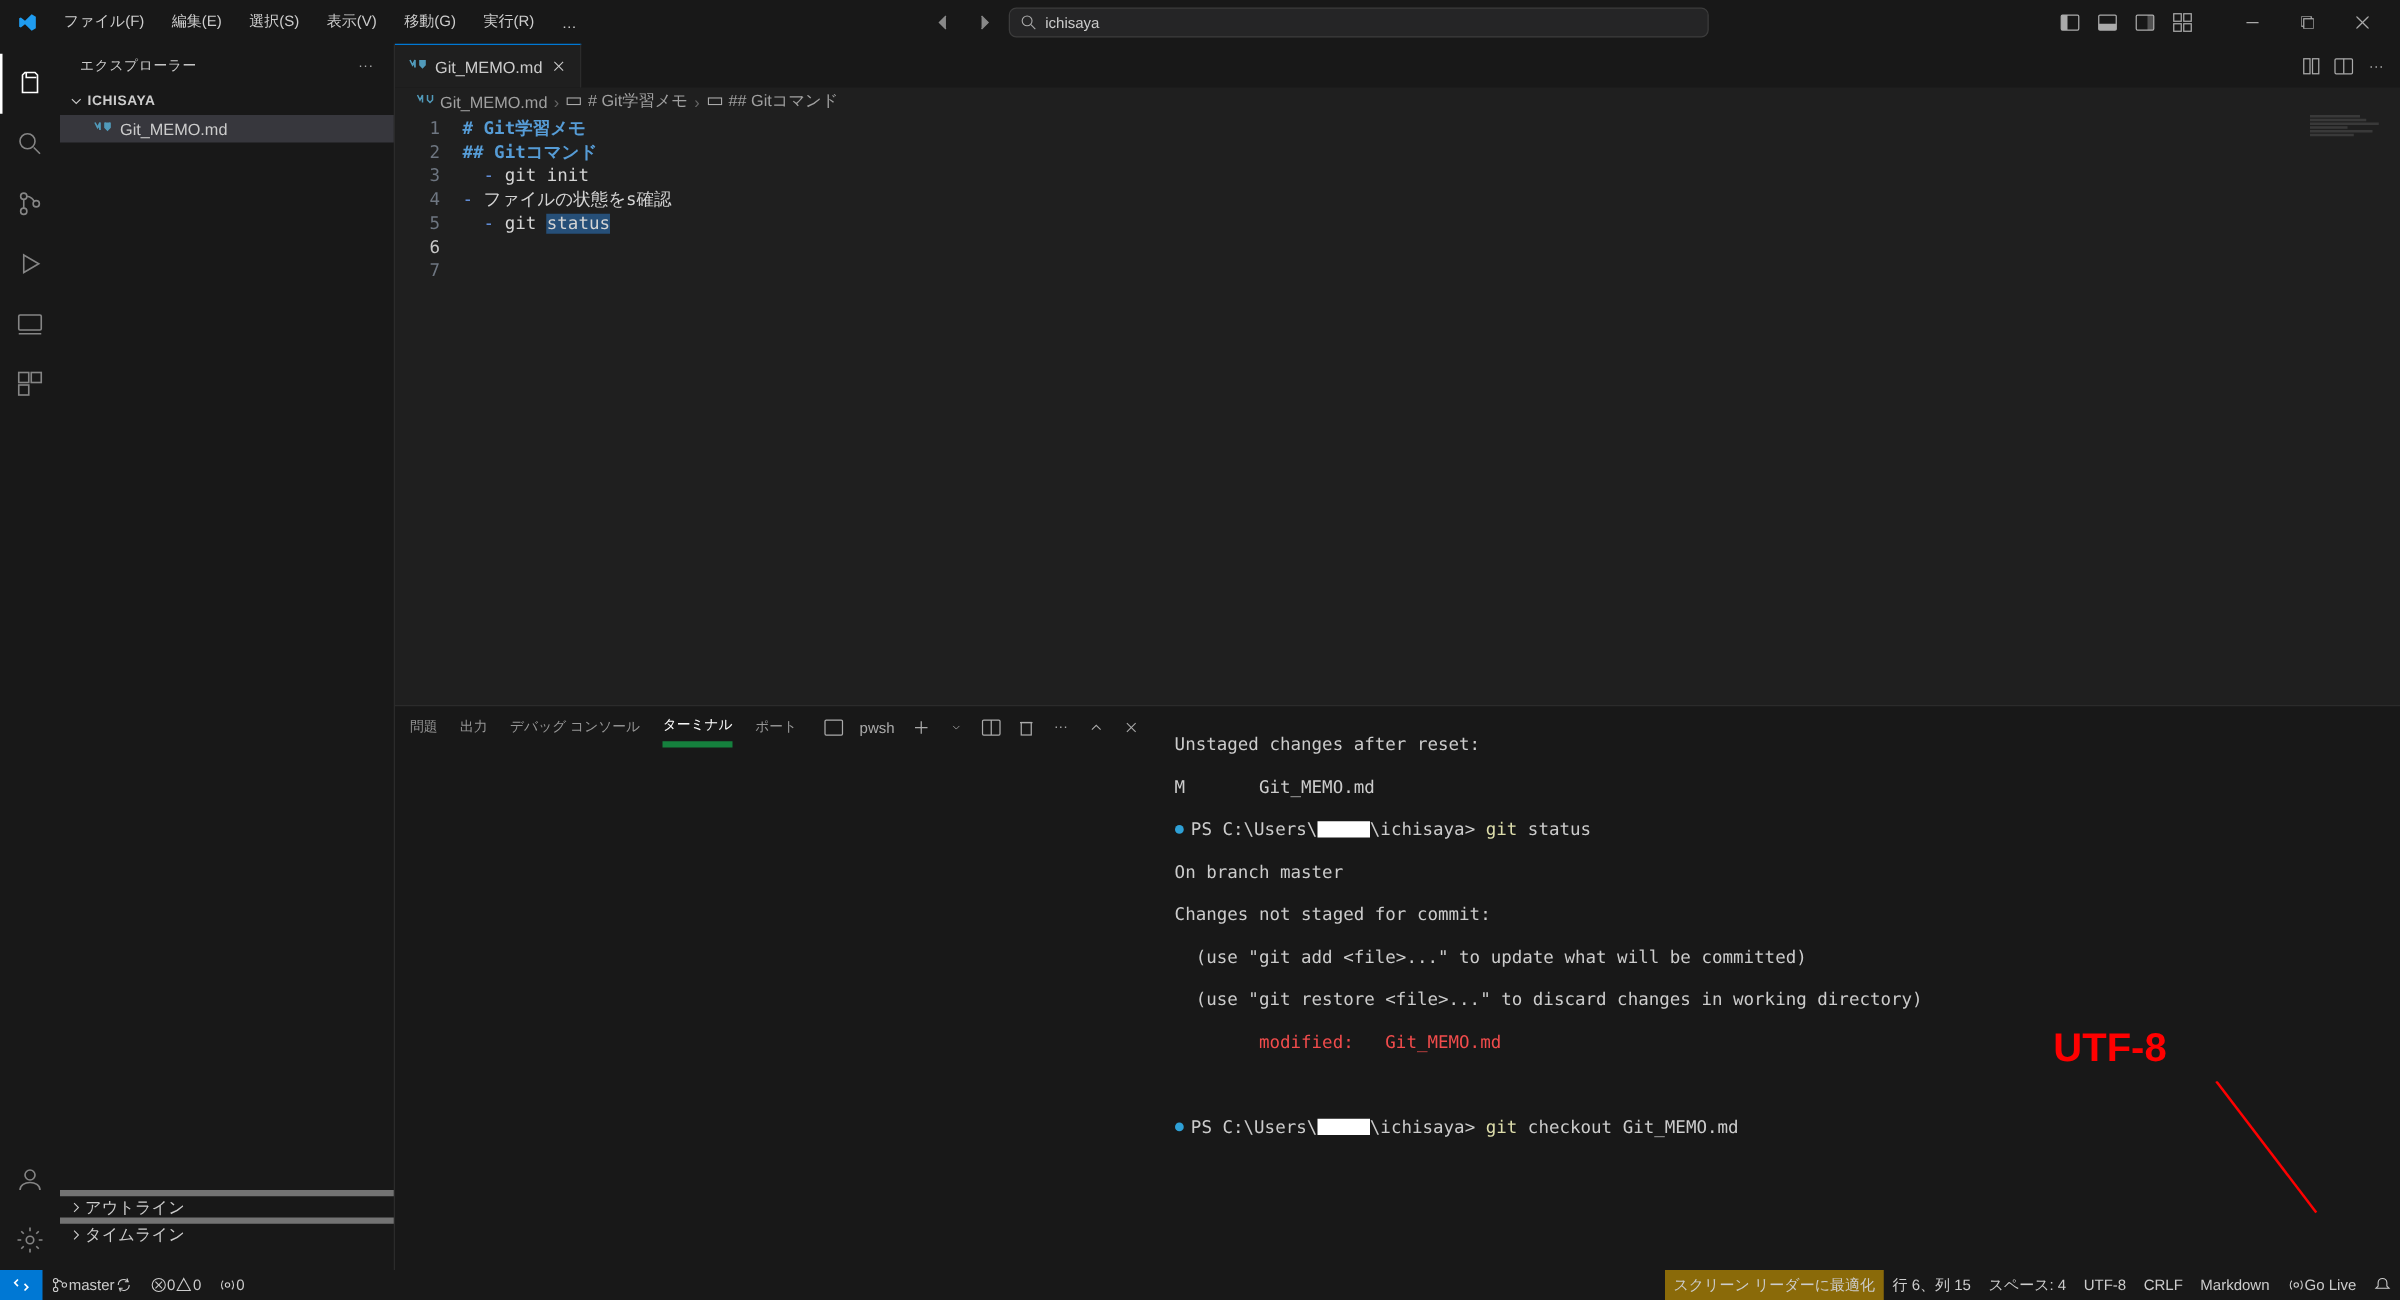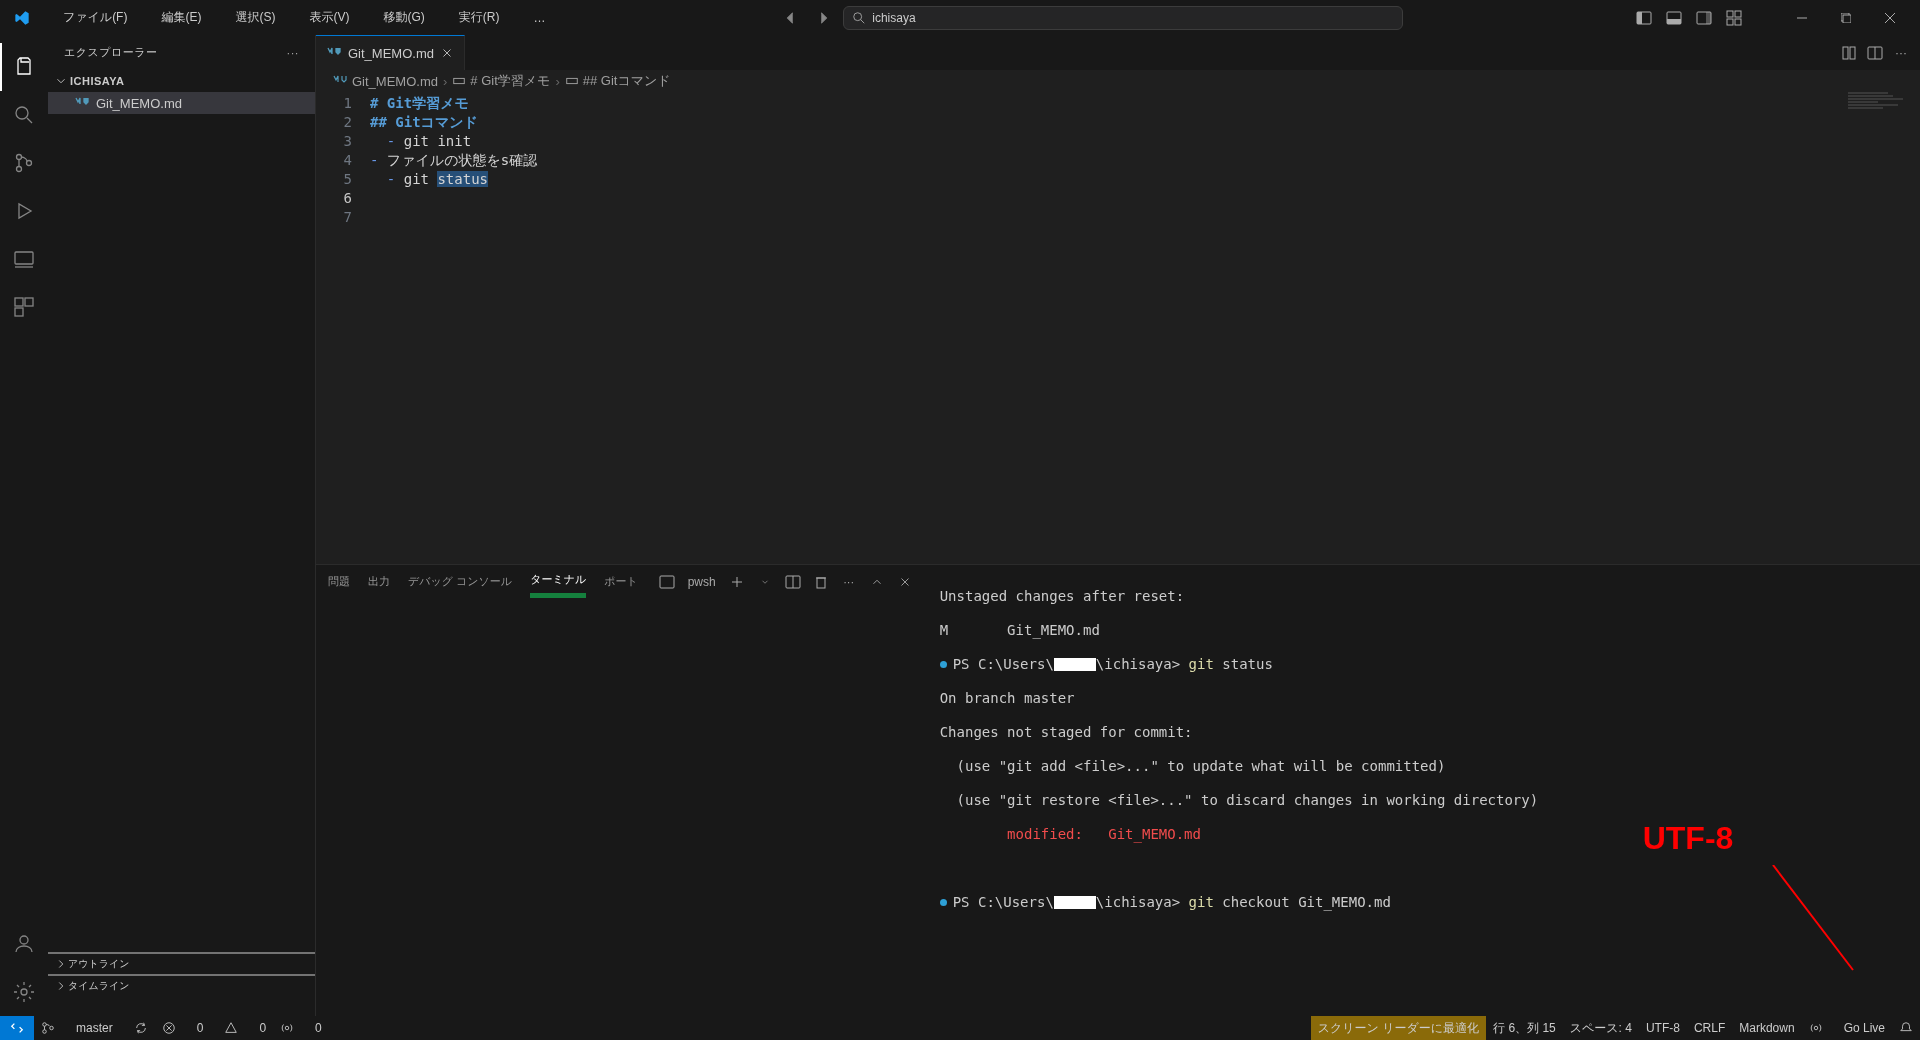--- a/index.html
+++ b/index.html
@@ -1,17 +1,17 @@
 <!DOCTYPE html>
 <html><head>
 <meta charset="utf-8">
 <style>
 * { margin: 0; padding: 0; box-sizing: border-box; }
 body { font-family: "Segoe UI", "Yu Gothic UI", sans-serif; font-size: 12px; background: #1e1e1e; color: #cccccc; overflow: hidden; width: 1920px; height: 1040px; }
-.title-bar { height: 35px; background: #181818; display: flex; align-items: center; padding: 0 8px; gap: 20px; }
+.title-bar { height: 35px; background: #181818; display: flex; align-items: center; padding: 0 8px; gap: 8px; }
 .title-bar .logo { width: 16px; height: 16px; margin: 0 6px; }
 .menu-item { padding: 4px 7px; color: #cccccc; cursor: pointer; border-radius: 4px; font-size: 12px; }
 .title-center { flex: 1; display: flex; justify-content: center; align-items: center; gap: 8px; }
 .nav-arrow { width: 24px; height: 24px; display: flex; align-items: center; justify-content: center; color: #888; cursor: pointer; }
 .search-box { width: 560px; height: 24px; background: #252526; border: 1px solid #3c3c3c; border-radius: 6px; display: flex; align-items: center; padding: 0 8px; color: #cccccc; font-size: 12px; }
 .search-box svg { margin-right: 6px; }
 .title-actions { display: flex; gap: 2px; align-items: center; }
 .title-action { width: 28px; height: 28px; display: flex; align-items: center; justify-content: center; color: #aaa; cursor: pointer; }
 .win-controls { display: flex; margin-left: 12px; }
 .win-btn { width: 44px; height: 35px; display: flex; align-items: center; justify-content: center; color: #aaa; cursor: pointer; }
@@ -24,21 +24,21 @@
 .activity-bar .spacer { flex: 1; }
 
 .sidebar { width: 268px; background: #181818; border-right: 1px solid #2b2b2b; }
 .sidebar-header { height: 35px; display: flex; align-items: center; justify-content: space-between; padding: 0 16px; font-size: 11px; letter-spacing: 0.5px; }
 .sidebar-header .dots { color: #aaa; cursor: pointer; }
 .folder-header { height: 22px; display: flex; align-items: center; padding: 0 6px; font-size: 11px; font-weight: 700; letter-spacing: 0.5px; cursor: pointer; }
 .folder-header svg { margin-right: 2px; }
 .file-item { height: 22px; display: flex; align-items: center; padding-left: 26px; font-size: 13px; cursor: pointer; }
 .file-item.active { background: #37373d; }
 .file-item svg { margin-right: 6px; }
-.outline { height: 22px; display: flex; align-items: center; padding: 0 6px; font-size: 10px; font-weight: 400; border-top: 2px solid #737373; cursor: pointer; }
+.outline { height: 22px; display: flex; align-items: center; padding: 0 6px; font-size: 13px; font-weight: 400; border-top: 5px solid #737373; cursor: pointer; }
 
 .editor-area { flex: 1; display: flex; flex-direction: column; background: #1f1f1f; }
 .tabs { height: 35px; background: #181818; display: flex; align-items: stretch; }
 .tab { display: flex; align-items: center; padding: 0 10px; background: #1f1f1f; border-right: 1px solid #2b2b2b; font-size: 13px; gap: 6px; border-top: 1px solid #0078d4; }
 .tab-actions { margin-left: auto; display: flex; align-items: center; gap: 4px; padding-right: 8px; }
 .tab-action { width: 22px; height: 22px; display: flex; align-items: center; justify-content: center; color: #aaa; cursor: pointer; }
 .breadcrumb { height: 22px; display: flex; align-items: center; padding: 0 16px; font-size: 13px; color: #a0a0a0; gap: 2px; }
 .breadcrumb .sep { margin: 0 3px; color: #666; }
 .breadcrumb svg { margin-right: 2px; }
 .editor-content { flex: 1; display: flex; font-family: Consolas, monospace; font-size: 14px; line-height: 19px; padding-top: 2px; position: relative; }
@@ -64,21 +64,21 @@
 .panel-icon { width: 22px; height: 22px; display: flex; align-items: center; justify-content: center; cursor: pointer; }
 .terminal { flex: 1; font-family: Consolas, monospace; font-size: 14px; line-height: 17px; padding: 6px 12px; overflow: hidden; color: #cccccc; white-space: pre; position: relative; }
 .term-yellow { color: #dcdcaa; }
 .term-red { color: #f14c4c; }
 .bullet-dot { display: inline-block; width: 7px; height: 7px; border-radius: 50%; background: #2ea0d6; margin-right: 6px; vertical-align: 1px; }
 .redact { display: inline-block; width: 42px; height: 13px; background: #fff; vertical-align: -2px; }
 
 .status-bar { height: 24px; background: #181818; display: flex; align-items: center; font-size: 12px; color: #cccccc; }
 .status-left { display: flex; align-items: center; height: 100%; }
 .remote { background: #0078d4; width: 34px; height: 100%; display: flex; align-items: center; justify-content: center; color: #fff; }
-.status-item { padding: 0 7px; display: flex; align-items: center; gap: 21px; height: 100%; cursor: pointer; }
+.status-item { padding: 0 7px; display: flex; align-items: center; gap: 0; height: 100%; cursor: pointer; }
 .status-right { margin-left: auto; display: flex; align-items: flex-end; height: 100%; }
 .status-highlight { background: #8a6a09; padding: 0 7px; height: 100%; display: flex; align-items: center; }
 
 .annotation { position: absolute; color: #ff0000; font-weight: 700; font-size: 32px; font-family: Arial, sans-serif; pointer-events: none; }
 .annotation-line { position: absolute; pointer-events: none; }
 </style>
 </head>
 <body>
 
 <div class="title-bar">

